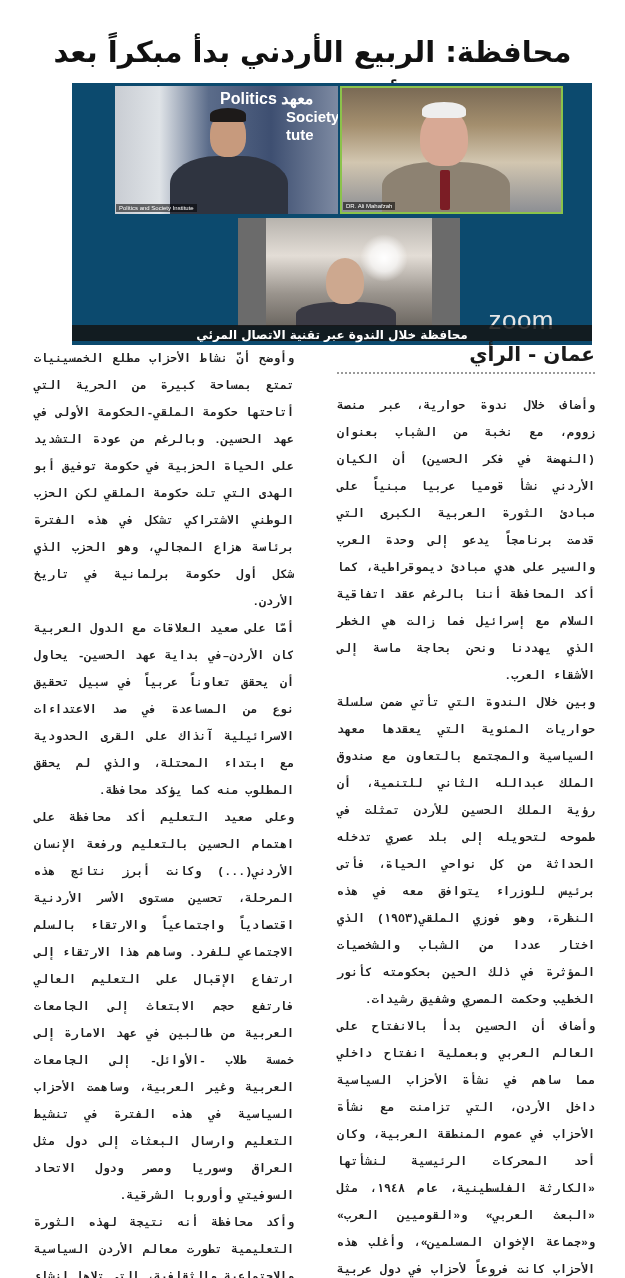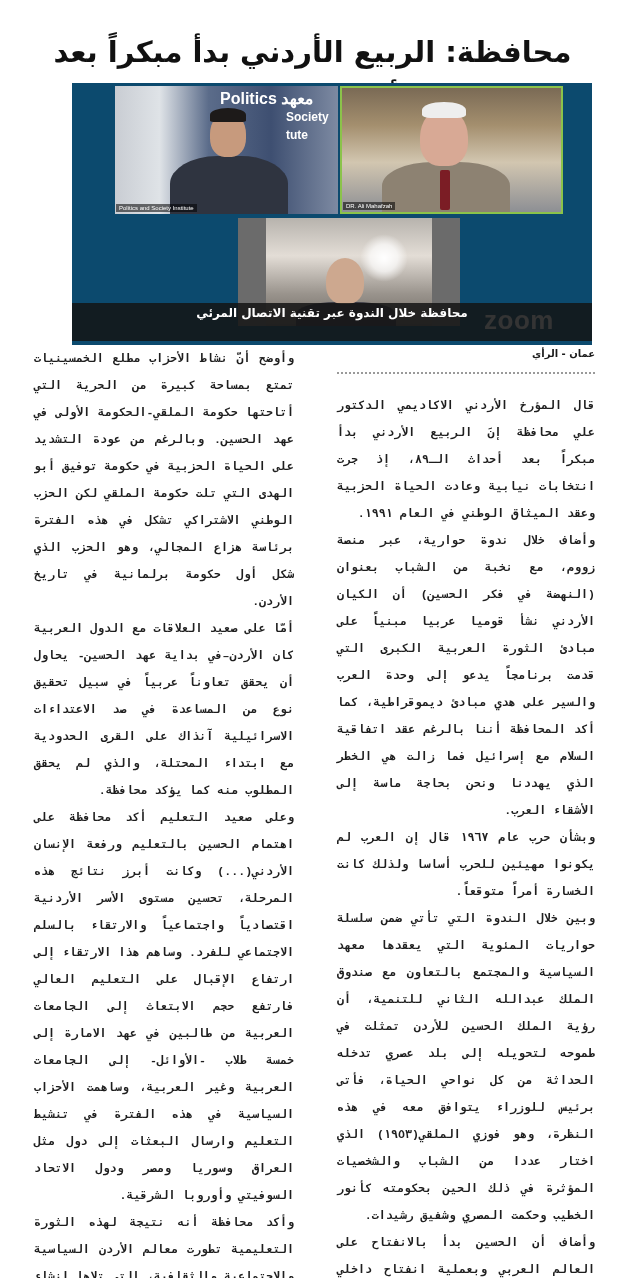--- a/index.html
+++ b/index.html
@@ -6,40 +6,40 @@
   body { width:625px; height:1278px; overflow:hidden; position:relative; font-family:"DejaVu Sans", sans-serif; color:#1a1a1a; }
   .headline { position:absolute; top:10px; right:30px; left:30px; text-align:center; font-family:"DejaVu Sans", sans-serif; font-weight:bold; font-size:29px; line-height:46px; color:#111; letter-spacing:-0.5px; }
   .photo { position:absolute; top:83px; left:72px; width:520px; height:262px; background:#0c4a6e; direction:ltr; overflow:hidden; }
   .tile { position:absolute; overflow:hidden; }
   .tile-1 { left:43px; top:3px; width:223px; height:128px; background:linear-gradient(90deg,#c9cdd3 0%,#dfe3e7 20%,#5b6c8a 42%,#3e4f71 70%,#7d8aa2 100%); }
   .tile-2 { left:268px; top:3px; width:223px; height:128px; background:linear-gradient(180deg,#7a6a55 0%,#a48f6e 30%,#d2c6b0 60%,#8d8f94 100%); border:2px solid #8bc34a; box-sizing:border-box; }
   .tile-3 { left:166px; top:135px; width:222px; height:108px; background:linear-gradient(180deg,#b7b3ad 0%,#e3ddd6 35%,#9a948d 70%,#6c6761 100%); }
   .tile-3 .side { position:absolute; top:0; bottom:0; width:28px; background:#6b6b6b; }
   .tile-3 .side.l { left:0; } .tile-3 .side.r { right:0; }
   .banner-text { position:absolute; top:4px; left:105px; color:#fff; font-family:"Liberation Sans", sans-serif; font-weight:bold; font-size:16px; line-height:18px; }
-  .banner-text .s { font-size:12px; display:block; padding-left:66px; }
+  .banner-text .s { font-size:15px; display:block; padding-left:66px; }
   .person { position:absolute; border-radius:50% 50% 40% 40%; }
   .p1-head { left:95px; top:25px; width:36px; height:46px; background:#c79a7d; }
   .p1-hair { left:95px; top:22px; width:36px; height:14px; background:#1d1a19; border-radius:50% 50% 10% 10%; }
   .p1-body { left:55px; top:70px; width:118px; height:70px; background:#2f3440; border-radius:40% 40% 0 0; }
   .p2-head { left:78px; top:20px; width:48px; height:58px; background:#d8a995; }
   .p2-hair { left:80px; top:14px; width:44px; height:16px; background:#eeeeee; border-radius:50% 50% 20% 20%; }
   .p2-body { left:40px; top:74px; width:128px; height:60px; background:#8d8272; border-radius:40% 40% 0 0; }
   .p2-tie { left:98px; top:82px; width:10px; height:40px; background:#7b1d25; border-radius:2px; }
   .p3-head { left:88px; top:40px; width:38px; height:46px; background:#cda88f; }
   .p3-body { left:58px; top:84px; width:100px; height:30px; background:#3a3a44; border-radius:40% 40% 0 0; }
   .flare { position:absolute; right:52px; top:16px; width:48px; height:48px; border-radius:50%; background:radial-gradient(circle,#ffffff 0%,rgba(255,255,255,0.7) 40%,rgba(255,255,255,0) 70%); }
   .nametag { position:absolute; left:1px; bottom:2px; background:rgba(0,0,0,0.55); color:#fff; font-family:"Liberation Sans", sans-serif; font-size:6px; padding:1px 3px; }
-  .zoom-logo { position:absolute; right:38px; top:224px; color:#e6e6e6; font-family:"Liberation Sans", sans-serif; font-size:26px; line-height:26px; letter-spacing:0.5px;font-weight:bold; }
-  .caption { position:absolute; left:0; right:0; bottom:4px; height:38px; background:rgba(20,20,20,0.85); color:#fff; text-align:center; direction:rtl; font-family:"DejaVu Sans", sans-serif; font-weight:bold; font-size:12px; line-height:20px; }
+  .zoom-logo { position:absolute; right:38px; top:224px; color:#e6e6e6; font-family:"Liberation Sans", sans-serif; font-size:26px; line-height:26px; letter-spacing:0.5px; }
+  .caption { position:absolute; left:0; right:0; bottom:4px; height:16px; background:rgba(20,20,20,0.85); color:#fff; text-align:center; direction:rtl; font-family:"DejaVu Sans", sans-serif; font-weight:bold; font-size:12px; line-height:20px; }
   .col { position:absolute; direction:rtl; text-align:justify; font-family:Liberation Mono, monospace; font-weight:bold; font-size:11.6px; line-height:27px; color:#1e1e1e; }
   .col p { margin:0; }
   .col-right { top:392px; right:30px; width:258px; }
   .col-left { top:345px; right:331px; width:260px; }
-  .byline { position:absolute; top:342px; right:30px; width:258px; direction:rtl; font-family:"DejaVu Sans", sans-serif; font-weight:bold; font-size:10px; line-height:24px; color:#1a1a1a; padding-bottom:6px; border-bottom:2px dotted #9a9a9a; }
+  .byline { position:absolute; top:342px; right:30px; width:258px; direction:rtl; font-family:"DejaVu Sans", sans-serif; font-weight:bold; font-size:20px; line-height:24px; color:#1a1a1a; padding-bottom:6px; border-bottom:2px dotted #9a9a9a; }
 </style>
 </head>
 <body>
 
 <h1 class="headline">محافظة: الربيع الأردني بدأ مبكراً بعد أحداث الـ ٨٩</h1>
 
 <div class="photo">
   <div class="tile tile-1">
     <div class="banner-text">
       <span>Politics معهد</span>
@@ -65,23 +65,21 @@
     <div class="person p3-body"></div>
     <div class="person p3-head"></div>
   </div>
   <div class="zoom-logo">zoom</div>
   <div class="caption">محافظة خلال الندوة عبر تقنية الاتصال المرئي</div>
 </div>
 
 <div class="byline">عمان - الرأي</div>
 
 <div class="col col-right">
-  <p>قال المؤرخ الأردني الاكاديمي الدكتور علي محافظة إنَ الربيع الأردني بدأ مبكراً بعد أحداث الـ٨٩، إذ جرت انتخابات نيابية وعادت الحياة الحزبية وعقد الميثاق الوطني في العام ١٩٩١.</p>
   <p>وأضاف خلال ندوة حوارية، عبر منصة زووم، مع نخبة من الشباب بعنوان (النهضة في فكر الحسين) أن الكيان الأردني نشأ قوميا عربيا مبنياً على مبادئ الثورة العربية الكبرى التي قدمت برنامجاً يدعو إلى وحدة العرب والسير على هدي مبادئ ديموقراطية، كما أكد المحافظة أننا بالرغم عقد اتفاقية السلام مع إسرائيل فما زالت هي الخطر الذي يهددنا ونحن بحاجة ماسة إلى الأشقاء العرب.</p>
-  <p>وبشأن حرب عام ١٩٦٧ قال إن العرب لم يكونوا مهيئين للحرب أساسا ولذلك كانت الخسارة أمراً متوقعاً.</p>
   <p>وبين خلال الندوة التي تأتي ضمن سلسلة حواريات المئوية التي يعقدها معهد السياسية والمجتمع بالتعاون مع صندوق الملك عبدالله الثاني للتنمية، أن رؤية الملك الحسين للأردن تمثلت في طموحه لتحويله إلى بلد عصري تدخله الحداثة من كل نواحي الحياة، فأتى برئيس للوزراء يتوافق معه في هذه النظرة، وهو فوزي الملقي(١٩٥٣) الذي اختار عددا من الشباب والشخصيات المؤثرة في ذلك الحين بحكومته كأنور الخطيب وحكمت المصري وشفيق رشيدات.</p>
   <p>وأضاف أن الحسين بدأ بالانفتاح على العالم العربي وبعملية انفتاح داخلي مما ساهم في نشأة الأحزاب السياسية داخل الأردن، التي تزامنت مع نشأة الأحزاب في عموم المنطقة العربية، وكان أحد المحركات الرئيسية لنشأتها «الكارثة الفلسطينية، عام ١٩٤٨، مثل «البعث العربي» و«القوميين العرب» و«جماعة الإخوان المسلمين»، وأغلب هذه الأحزاب كانت فروعاً لأحزاب في دول عربية أخرى، ثم تبعها حزب التحرير الاسلامي و«الشبان المسلمين» والحزب الشيوعي الذي تأسس من بقايا الحزب الشيوعي الفلسطيني.</p>
 </div>
 
 <div class="col col-left">
   <p>وأوضح أنّ نشاط الأحزاب مطلع الخمسينيات تمتع بمساحة كبيرة من الحرية التي أتاحتها حكومة الملقي-الحكومة الأولى في عهد الحسين. وبالرغم من عودة التشديد على الحياة الحزبية في حكومة توفيق أبو الهدى التي تلت حكومة الملقي لكن الحزب الوطني الاشتراكي تشكل في هذه الفترة برئاسة هزاع المجالي، وهو الحزب الذي شكل أول حكومة برلمانية في تاريخ الأردن.</p>
   <p>أمّا على صعيد العلاقات مع الدول العربية كان الأردن–في بداية عهد الحسين- يحاول أن يحقق تعاوناً عربياً في سبيل تحقيق نوع من المساعدة في صد الاعتداءات الاسرائيلية آنذاك على القرى الحدودية مع ابتداء المحتلة، والذي لم يحقق المطلوب منه كما يؤكد محافظة.</p>
   <p>وعلى صعيد التعليم أكد محافظة على اهتمام الحسين بالتعليم ورفعة الإنسان الأردني(...) وكانت أبرز نتائج هذه المرحلة، تحسين مستوى الأسر الأردنية اقتصادياً واجتماعياً والارتقاء بالسلم الاجتماعي للفرد. وساهم هذا الارتقاء إلى ارتفاع الإقبال على التعليم العالي فارتفع حجم الابتعاث إلى الجامعات العربية من طالبين في عهد الامارة إلى خمسة طلاب -الأوائل- إلى الجامعات العربية وغير العربية، وساهمت الأحزاب السياسية في هذه الفترة في تنشيط التعليم وارسال البعثات إلى دول مثل العراق وسوريا ومصر ودول الاتحاد السوفيتي وأوروبا الشرقية.</p>
   <p>وأكد محافظة أنه نتيجة لهذه الثورة التعليمية تطورت معالم الأردن السياسية والاجتماعية والثقافية، التي تلاها إنشاء مؤسسات اقتصادية مهمة للدولة، العربي البترول والبوتاس والمعادن الاستخراجية.</p>
 </div>

